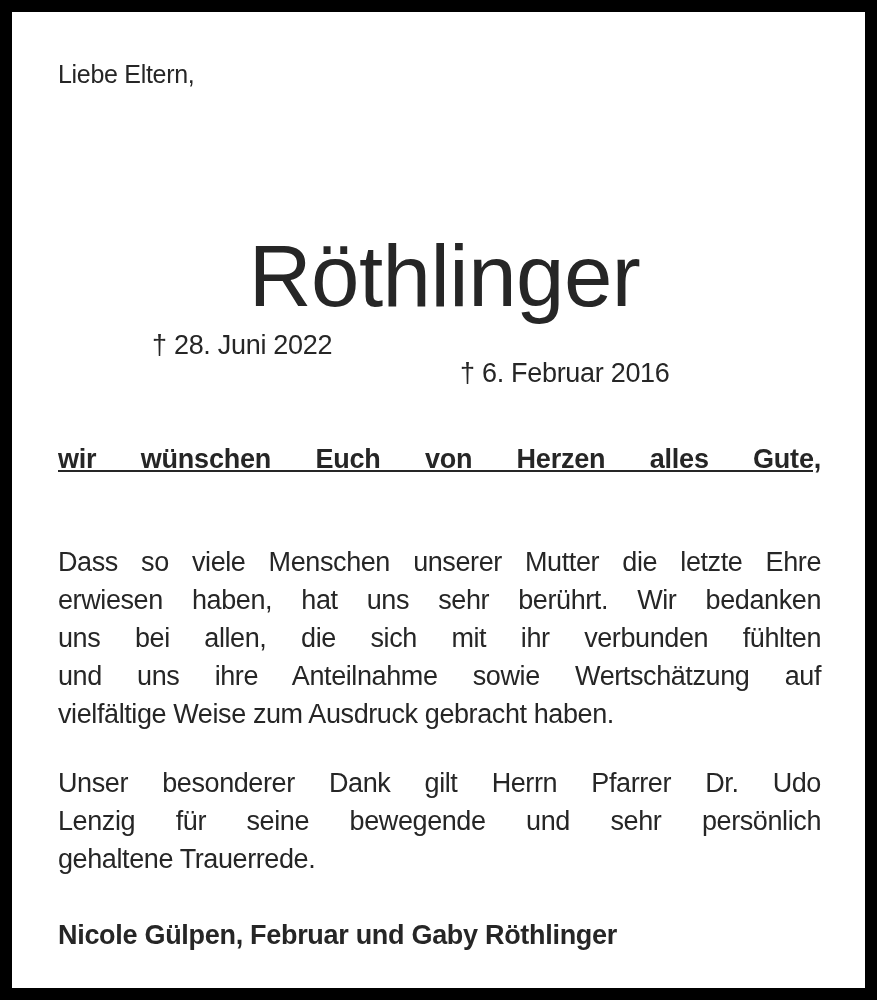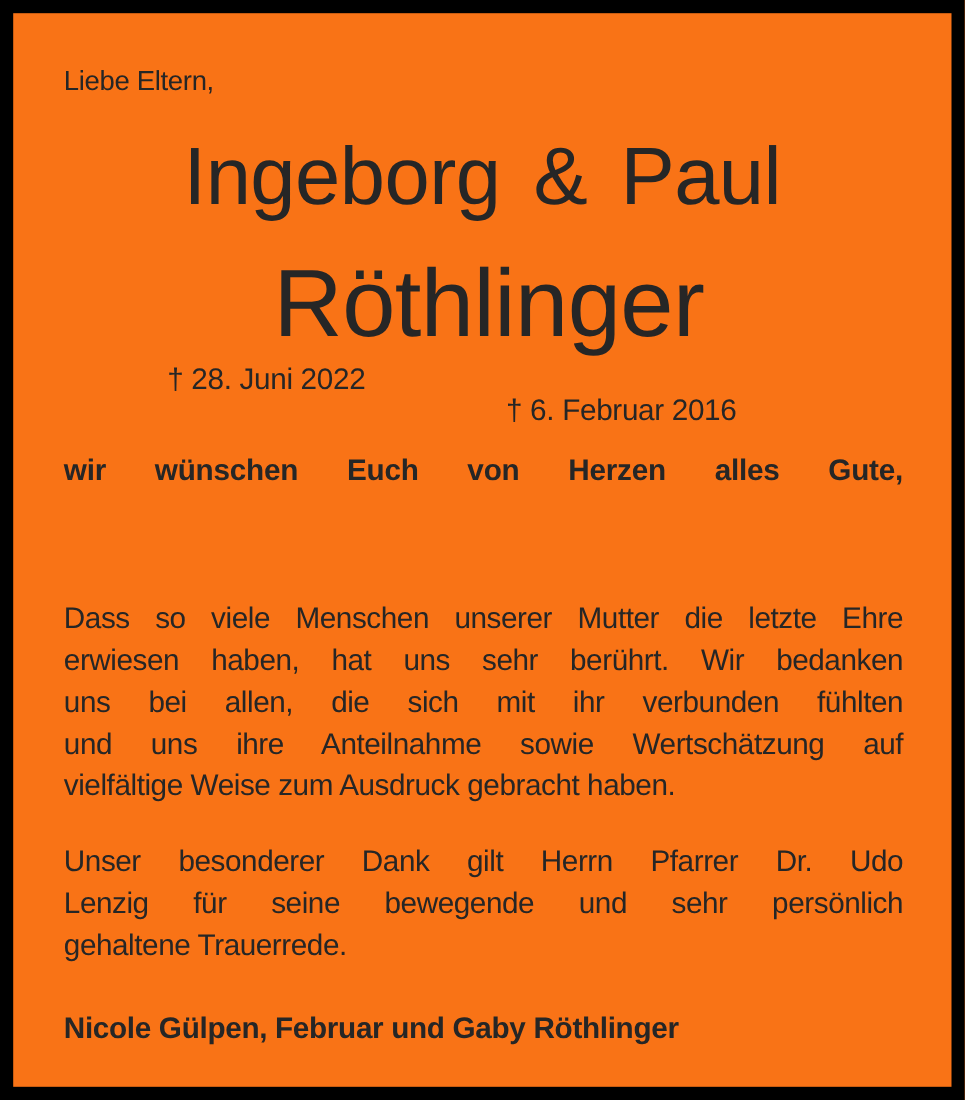--- a/index.html
+++ b/index.html
@@ -8,21 +8,21 @@
       background: #000;
       font-family: "Liberation Sans", sans-serif;
       color: #262626;
       position: relative;
       overflow: hidden;
     }
     .card {
       position: absolute;
       left: 12px; top: 12px;
       width: 853px; height: 976px;
-      background: #f97316;
+      background: #ffffff;
     }
     .greeting {
       position: absolute;
       left: 46px; top: 48px;
       font-size: 25px;
       letter-spacing: -0.3px;
       margin: 0;
     }
     .names {
       position: absolute;
@@ -55,41 +55,40 @@
     .date-2 { position: absolute; left: 448px; top: 0; white-space: nowrap; margin-top: 28px; }
     .block {
       position: absolute;
       left: 46px; width: 763px;
       margin: 0;
       text-align: justify;
       font-size: 27px;
       line-height: 38px;
       letter-spacing: -0.4px;
     }
-    .wishes { top: 396px; font-weight: bold; line-height: 39px; letter-spacing: -0.2px; }
+    .wishes { top: 428px; font-weight: bold; line-height: 39px; letter-spacing: -0.2px; text-decoration: underline; }
     .thanks-1 { top: 531px; }
     .thanks-2 { top: 752px; }
     .signature {
       position: absolute;
       left: 46px; top: 908px;
       font-size: 27px; font-weight: bold;
       letter-spacing: -0.3px;
       margin: 0;
       white-space: nowrap;
     }
     .line { display: block; text-align: justify; text-align-last: justify; }
     .line.last { text-align-last: left; }
   </style>
 </head>
 <body>
 
 <div class="card">
   <p class="greeting">Liebe Eltern,</p>
 
-  <h1 class="names">Ingeborg &amp; Paul</h1>
   <h1 class="surname">Röthlinger</h1>
 
   <div class="dates">
     <span class="date-1">† 28. Juni 2022</span>
     <span class="date-2">† 6. Februar 2016</span>
   </div>
 
   <p class="block wishes">
     <span class="line">wir wünschen Euch von Herzen alles Gute,</span>
   </p>

